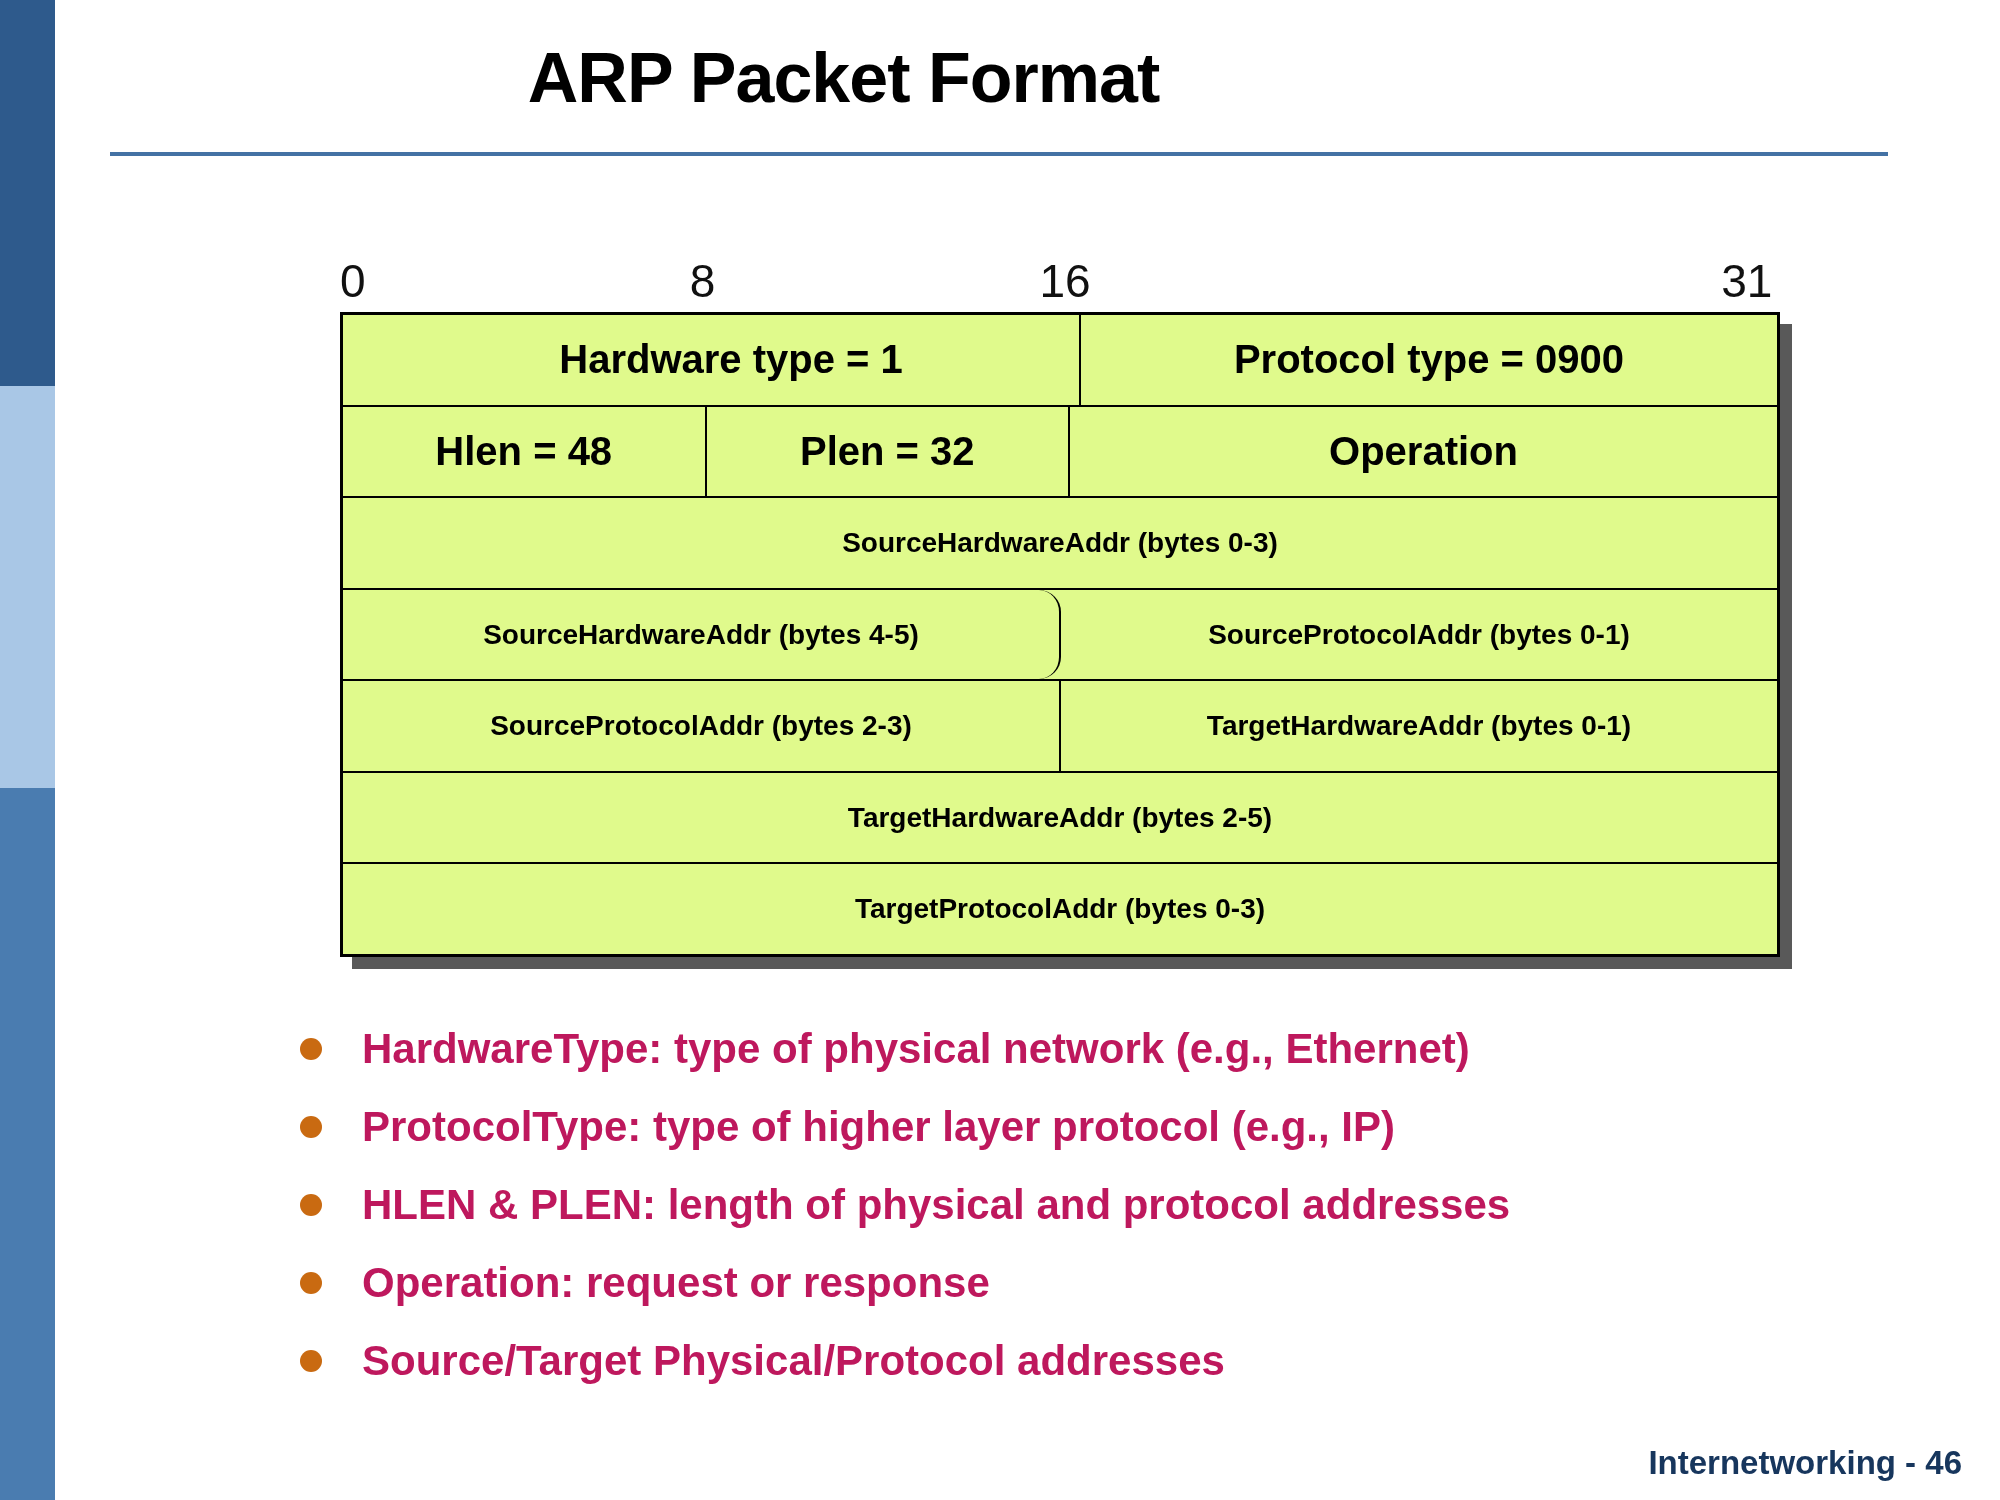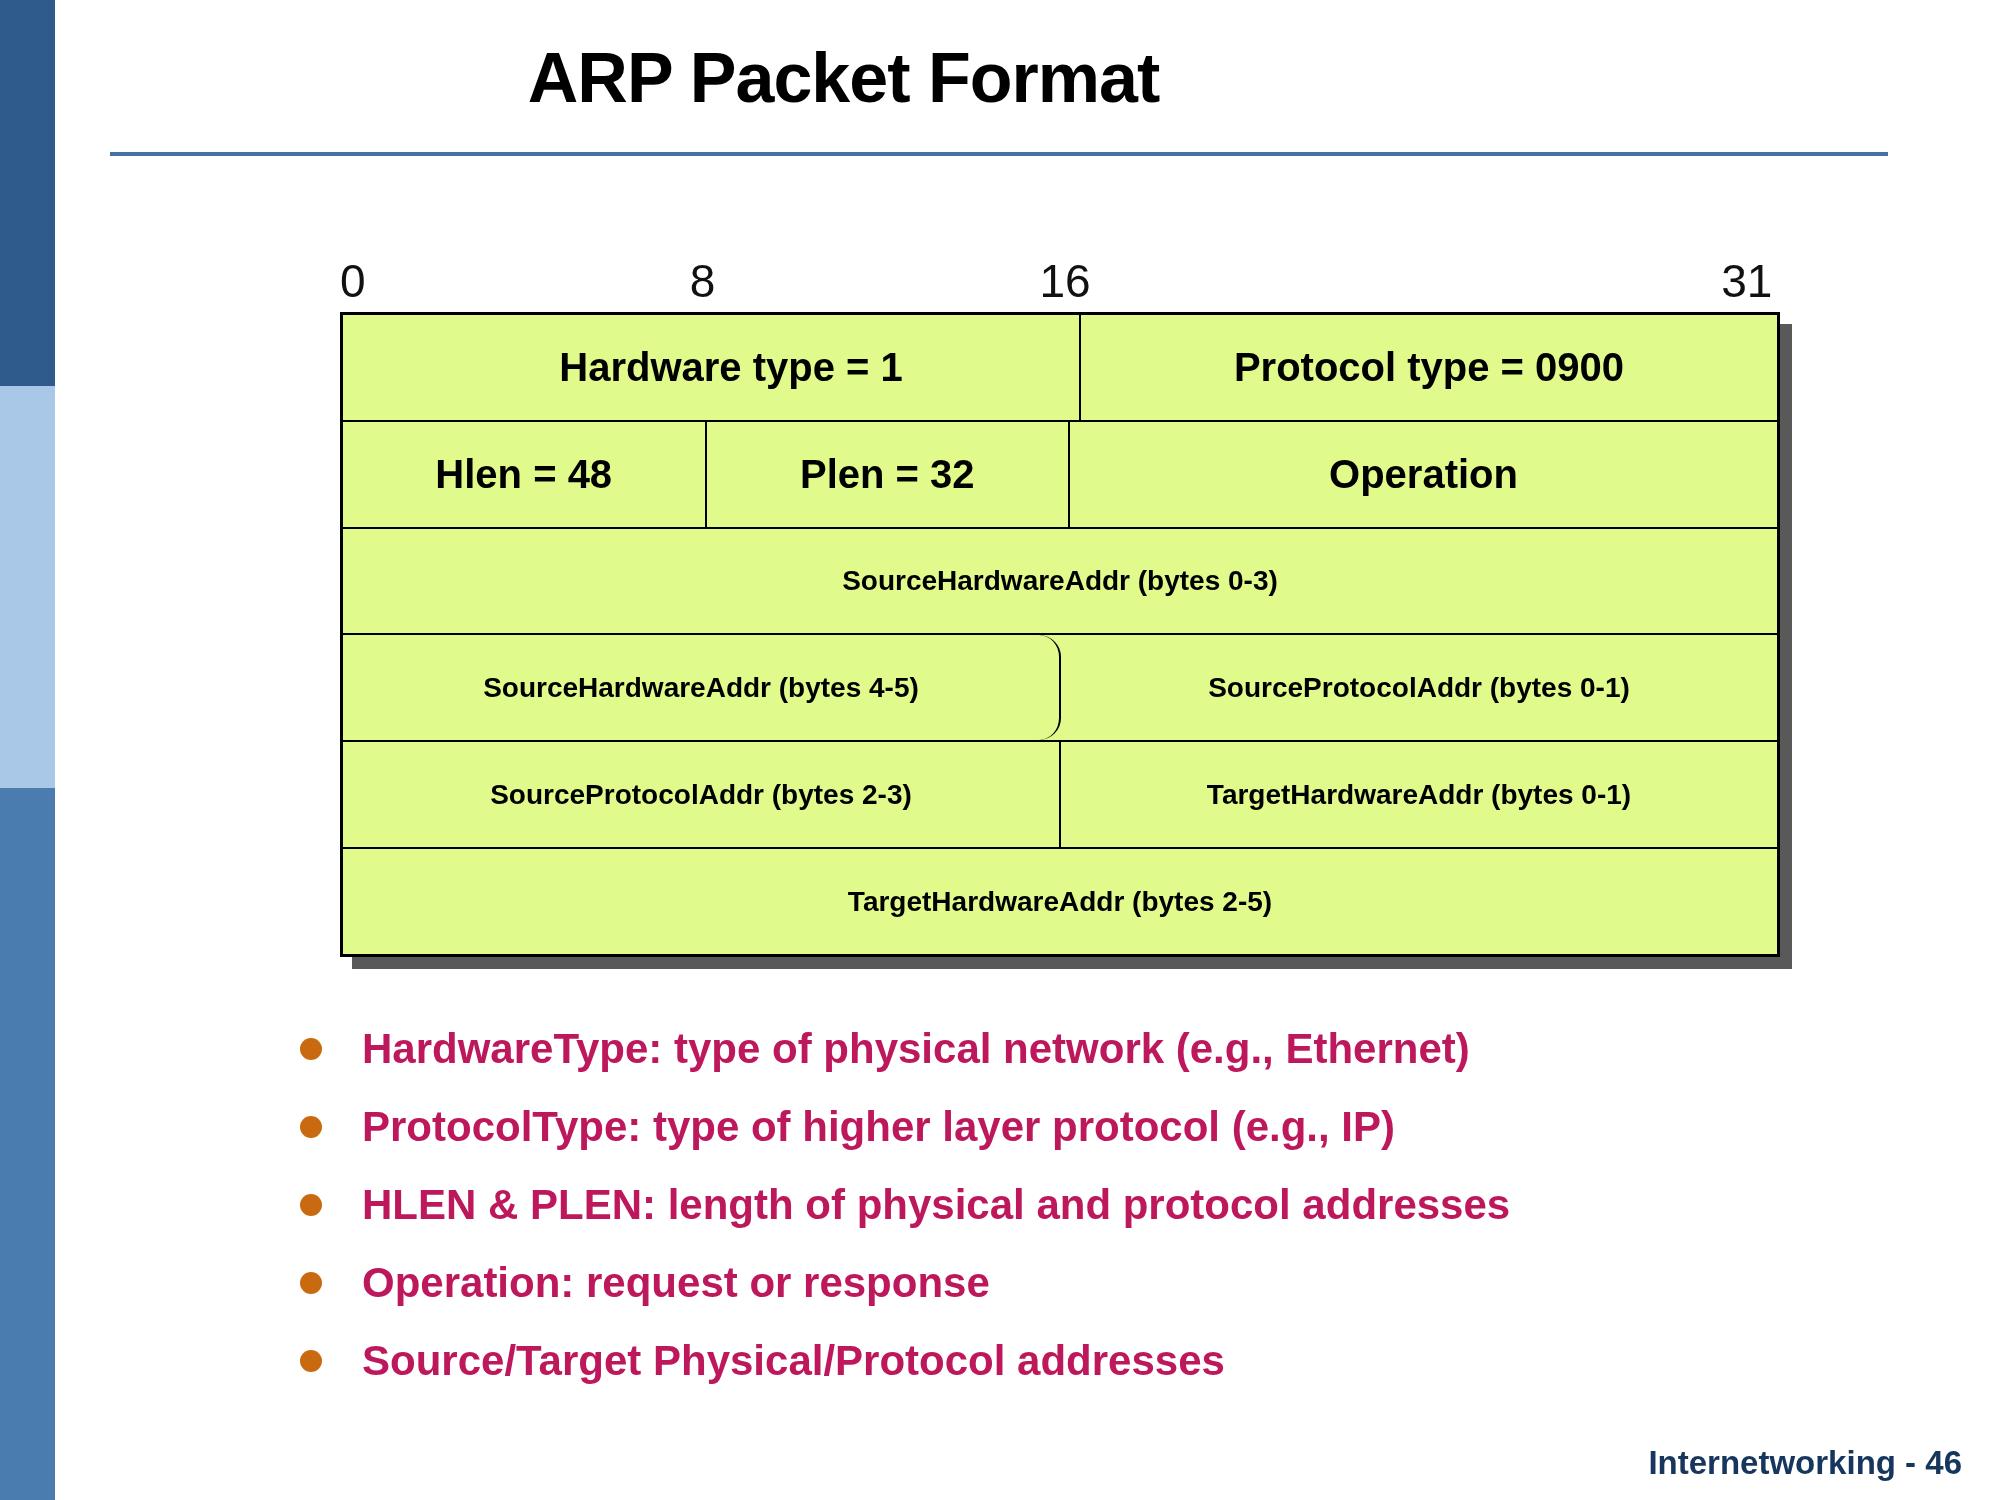--- a/index.html
+++ b/index.html
@@ -117,20 +117,23 @@
       <div class="pcell" style="flex: 16 1 0%; border-radius: 22px;">SourceHardwareAddr (bytes 4-5)</div>
       <div class="pcell" style="flex: 16 1 0%;">SourceProtocolAddr (bytes 0-1)</div>
     </div>
     <div class="prow">
       <div class="pcell" style="flex: 16 1 0%;">SourceProtocolAddr (bytes 2-3)</div>
       <div class="pcell" style="flex: 16 1 0%;">TargetHardwareAddr (bytes 0-1)</div>
     </div>
     <div class="prow">
       <div class="pcell" style="flex: 32 1 0%;">TargetHardwareAddr (bytes 2-5)</div>
     </div>
+    <div class="prow">
+      <div class="pcell" style="flex: 32 1 0%;">TargetProtocolAddr (bytes 0-3)</div>
+    </div>
   </div>
 
 <div class="bullet-list">
     <div class="bullet-item">
       <span class="dot"></span>
       <span class="btext">HardwareType: type of physical network (e.g., Ethernet)</span>
     </div>
     <div class="bullet-item">
       <span class="dot"></span>
       <span class="btext">ProtocolType: type of higher layer protocol (e.g., IP)</span>

